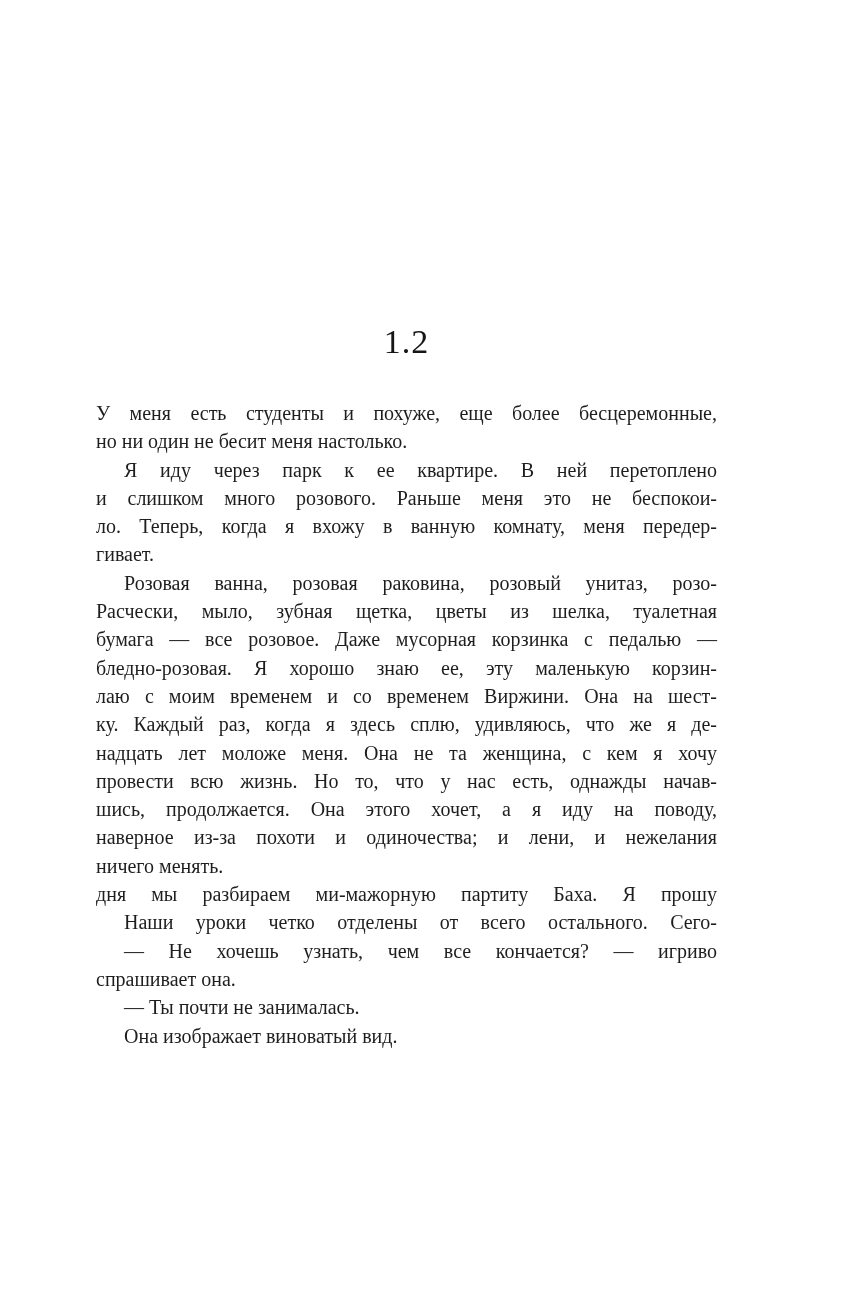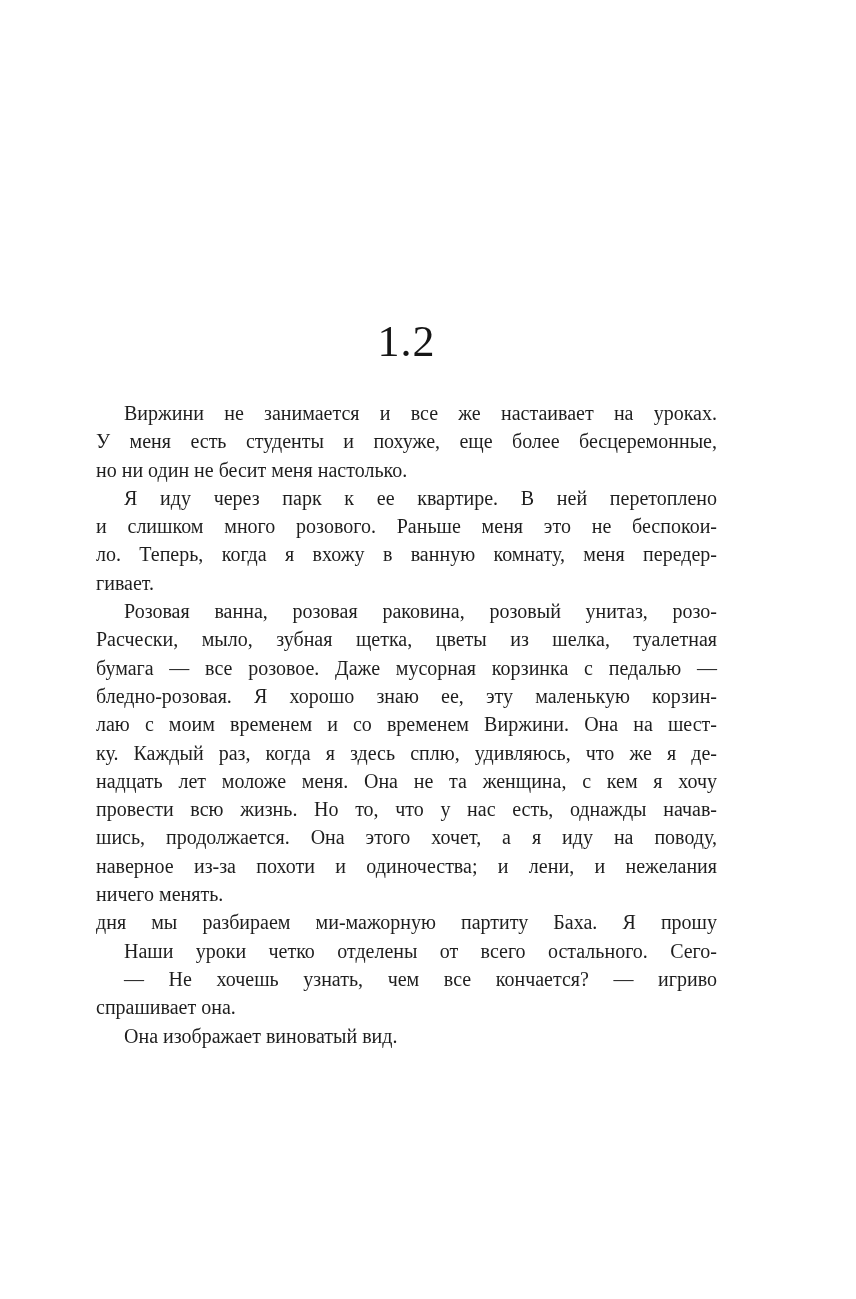--- a/index.html
+++ b/index.html
@@ -18,21 +18,21 @@
   .page {
     position: absolute;
     inset: 0;
   }
   .section-number {
     position: absolute;
     left: 96px;
     top: 324px;
     width: 621px;
     margin: 0;
-    font-size: 44px;
+    font-size: 34px;
     font-weight: normal;
     line-height: 36px;
     text-align: center;
     color: #161616;
     letter-spacing: 1px;
   }
   .text-block {
     position: absolute;
     left: 96px;
     top: 399px;
@@ -57,21 +57,20 @@
     text-align-last: left;
   }
 </style>
 </head>
 <body style="background: rgb(255, 255, 255); color: rgb(30, 30, 30);">
 
 <div class="page">
   <h1 class="section-number">1.2</h1>
   <div class="text-block">
       <div class="paragraph">
-        <div class="line first">Виржини не занимается и все же настаивает на уроках.</div>
         <div class="line">У меня есть студенты и похуже, еще более бесцеремонные,</div>
         <div class="line last">но ни один не бесит меня настолько.</div>
       </div>
       <div class="paragraph">
         <div class="line first">Я иду через парк к ее квартире. В ней перетоплено</div>
         <div class="line">и слишком много розового. Раньше меня это не беспокои-</div>
         <div class="line">ло. Теперь, когда я вхожу в ванную комнату, меня передер-</div>
         <div class="line last">гивает.</div>
       </div>
       <div class="paragraph">
@@ -89,16 +88,19 @@
       </div>
       <div class="paragraph">
         <div class="line">дня мы разбираем ми-мажорную партиту Баха. Я прошу</div>
         <div class="line first">Наши уроки четко отделены от всего остального. Сего-</div>
       </div>
       <div class="paragraph">
         <div class="line first">— Не хочешь узнать, чем все кончается? — игриво</div>
         <div class="line last">спрашивает она.</div>
       </div>
       <div class="paragraph">
+        <div class="line first last">— Ты почти не занималась.</div>
+      </div>
+      <div class="paragraph">
         <div class="line first last">Она изображает виноватый вид.</div>
       </div>
     </div>
 </div>
 
 </body></html>

